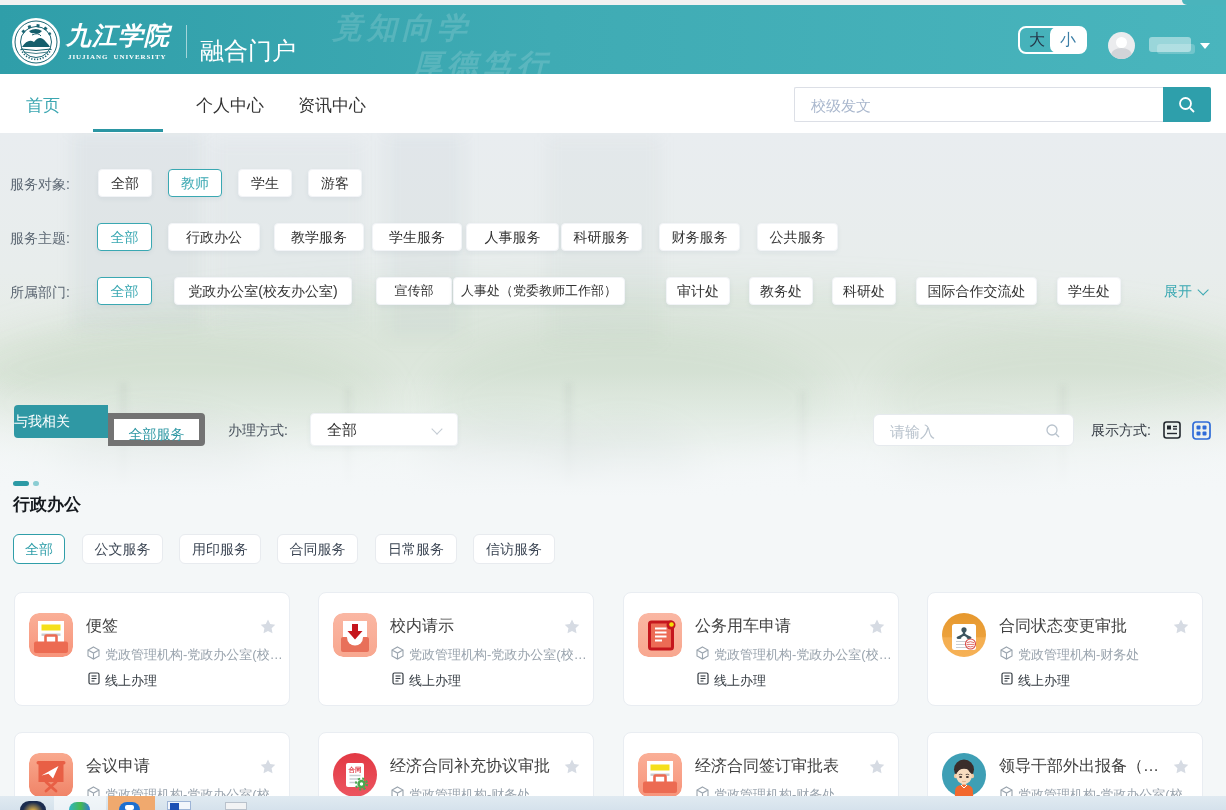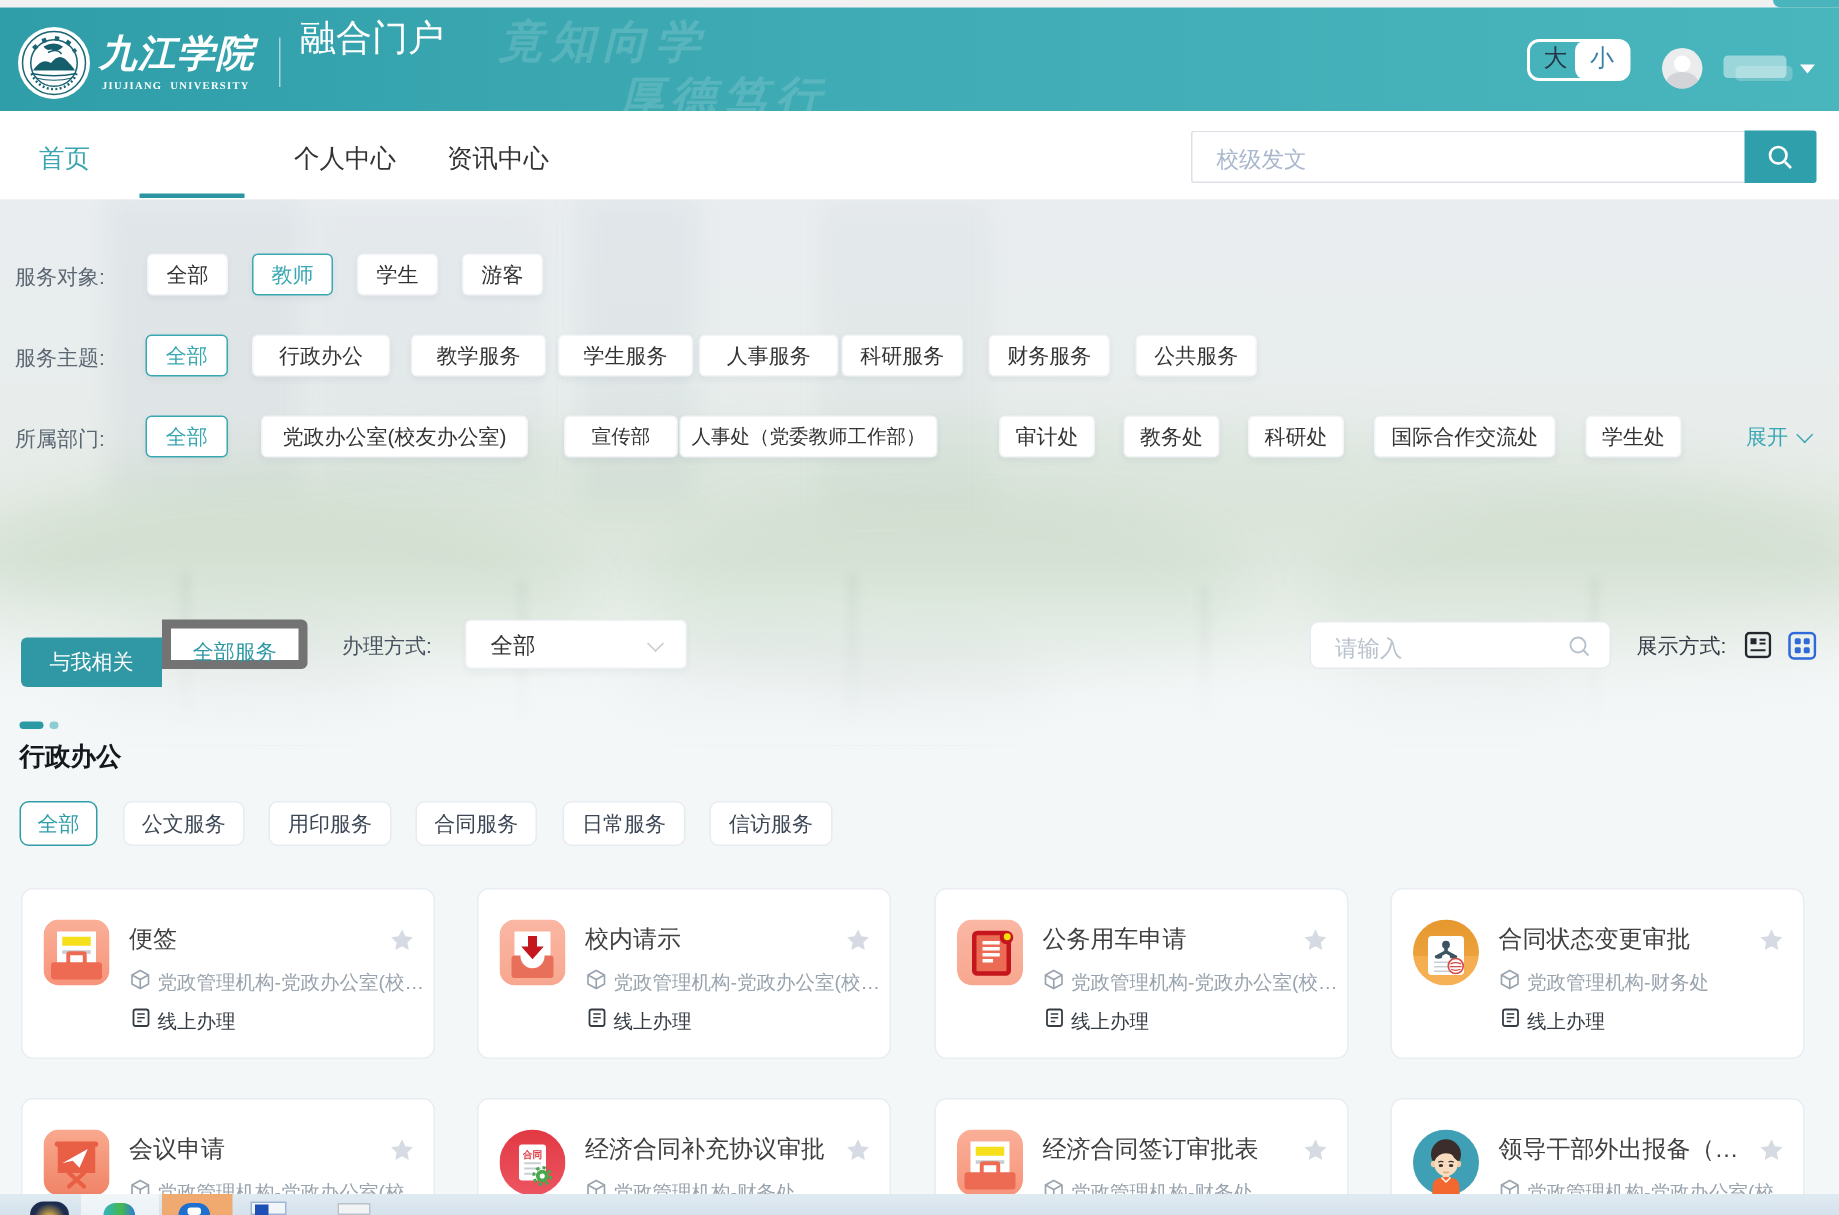--- a/index.html
+++ b/index.html
@@ -12,21 +12,21 @@
 #topstrip .corner { position:absolute; right:0; top:0; width:44px; height:5px; background:#4ab4bc; border-bottom-left-radius:5px; }
 
 
 #header { position:absolute; left:0; top:5px; width:1226px; height:69px; background:linear-gradient(90deg,#2f9ea9 0%,#3fabb4 45%,#49b5bd 100%); }
 .wm { position:absolute; color:rgba(255,255,255,0.15); font-family:"Liberation Serif",serif; font-style:italic; font-weight:bold; }
 #wm1 { left:332px; top:3px; font-size:30px; letter-spacing:5px; }
 #wm2 { left:412px; top:40px; font-size:30px; letter-spacing:5px; }
 #uni-cn { position:absolute; left:66px; top:14px; color:#fff; font-size:25px; font-weight:bold; font-family:"Liberation Serif",serif; font-style:italic; letter-spacing:1px; }
 #uni-en { position:absolute; left:68px; top:48px; color:#fff; font-size:7px; font-weight:bold; letter-spacing:0.9px; font-family:"Liberation Serif",serif; }
 #vsep { position:absolute; left:186px; top:20px; width:1px; height:33px; background:rgba(255,255,255,0.55); }
-#portal { position:absolute; left:200px; top:4px; color:#fff; font-size:24px; }
+#portal { position:absolute; left:200px; top:30px; color:#fff; font-size:24px; }
 #sizebtn { position:absolute; left:1018px; top:21px; width:69px; height:28px; border:2px solid #fff; border-radius:8px; }
 #sizebtn .big { position:absolute; left:0; top:0; width:34px; height:24px; line-height:24px; text-align:center; color:#253648; font-size:16px; }
 #sizebtn .small { position:absolute; right:-1px; top:-1px; width:36px; height:26px; line-height:26px; text-align:center; background:#fff; border-radius:7px; color:#3b7ea6; font-size:16px; }
 #avatar { position:absolute; left:1108px; top:27px; width:27px; height:27px; border-radius:50%; background:#ebecee; overflow:hidden; }
 #avatar .head { position:absolute; left:8px; top:5px; width:11px; height:11px; border-radius:50%; background:#fff; }
 #avatar .bodyp { position:absolute; left:3px; top:16px; width:21px; height:14px; border-radius:50% 50% 0 0; background:#d2d4d8; }
 #nameblur { position:absolute; left:1149px; top:32px; width:42px; height:15px; border-radius:3px; background:rgba(255,255,255,0.45); }
 #nameblur:after { content:""; position:absolute; left:8px; top:7px; width:38px; height:10px; background:rgba(255,255,255,0.22); border-radius:3px; }
 #hcaret { position:absolute; left:1200px; top:38px; width:0; height:0; border-left:5px solid transparent; border-right:5px solid transparent; border-top:6px solid #fff; }
 
@@ -47,21 +47,21 @@
 #content { position:absolute; left:0; top:133px; width:1226px; height:677px; background:#f4f7f8; }
 
 
 .flabel { position:absolute; left:10px; font-size:14px; color:#5c6773; }
 .fbtn { position:absolute; height:28px; line-height:26px; text-align:center; background:#fff; border:1px solid #f2f4f7; border-radius:4px; font-size:14px; color:#333; box-shadow:0 2px 5px rgba(40,70,100,0.06); }
 .fbtn.sel { border-color:#3aa8b2; color:#3aa8b2; }
 #expand { position:absolute; left:1164px; top:150px; font-size:14px; color:#3aa8b2; }
 #expand .ar { display:inline-block; margin-left:5px; width:8px; height:8px; border-right:1.5px solid #3aa8b2; border-bottom:1.5px solid #3aa8b2; transform:rotate(45deg) translateY(-3px); }
 
 
-#tabmine { position:absolute; left:14px; top:292px; width:94px; height:33px; background:#2f98a4; color:#fff; font-size:14px; text-align:center; line-height:33px; border-radius:4px 0 0 4px; }
+#tabmine { position:absolute; left:14px; top:272px; width:94px; height:33px; background:#2f98a4; color:#fff; font-size:14px; text-align:left; line-height:33px; border-radius:4px 0 0 4px; }
 #taball { position:absolute; left:108px; top:280px; width:97px; height:33px; background:#fff; color:#2f98a4; font-size:14px; text-align:center; line-height:31px; border:6px solid #737373; border-radius:0 4px 4px 0; }
 #bllabel { position:absolute; left:228px; top:289px; font-size:14px; color:#49525e; }
 #blselect { position:absolute; left:310px; top:280px; width:148px; height:33px; background:#fff; border:1px solid #eef1f4; border-radius:4px; box-shadow:0 2px 5px rgba(40,70,100,0.05); }
 #blselect .v { position:absolute; left:16px; top:7px; font-size:15px; color:#333; }
 #blselect .c { position:absolute; right:16px; top:11px; width:8px; height:8px; border-right:1.5px solid #c4cbd3; border-bottom:1.5px solid #c4cbd3; transform:rotate(45deg); }
 #qinput { position:absolute; left:873px; top:281px; width:201px; height:32px; background:#fff; border:1px solid #e6eaee; border-radius:6px; }
 #qinput .ph { position:absolute; left:16px; top:8px; font-size:15px; color:#b9c3cd; }
 #qinput svg { position:absolute; right:12px; top:8px; }
 #zslabel { position:absolute; left:1091px; top:289px; font-size:14px; color:#343b44; }
 .vicon { position:absolute; top:288px; }

